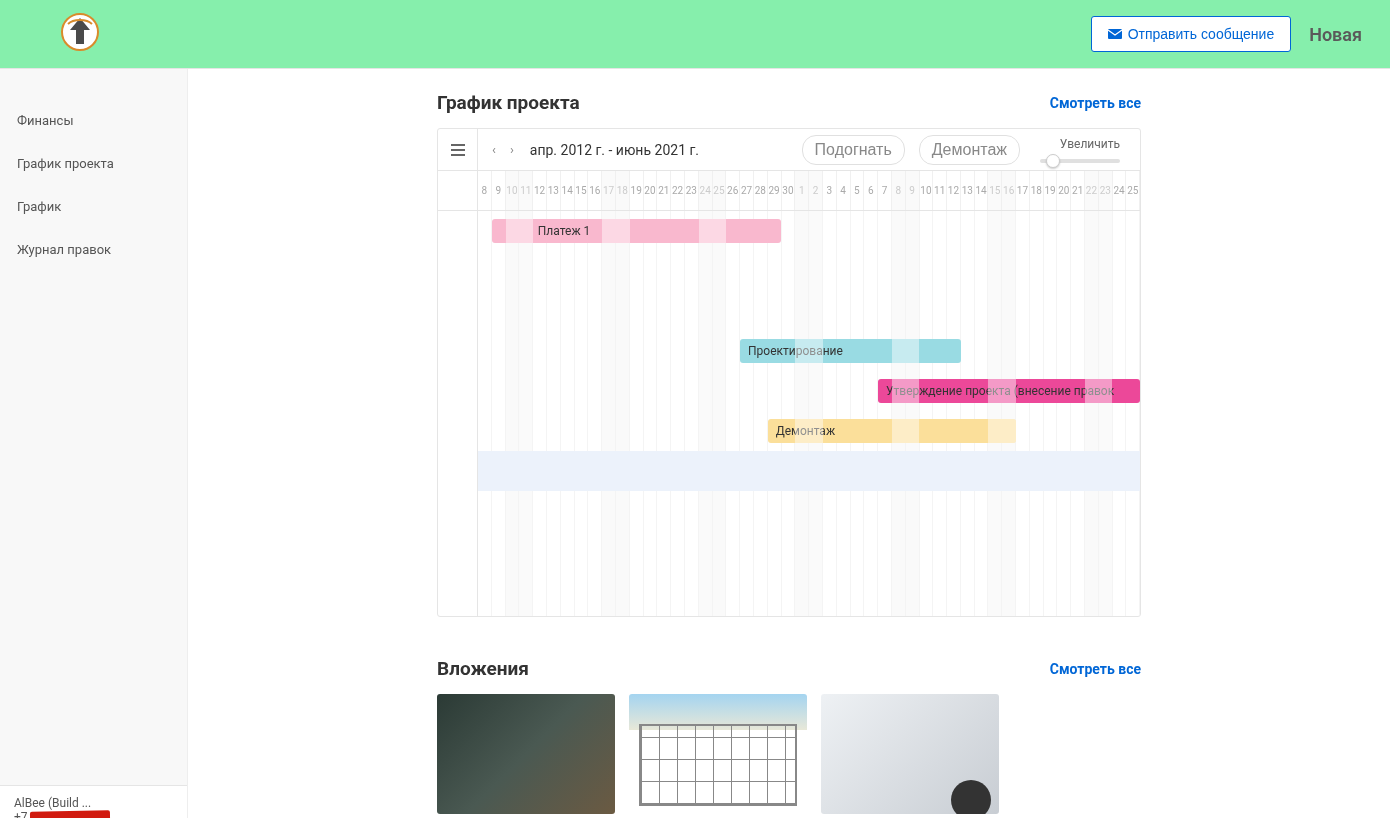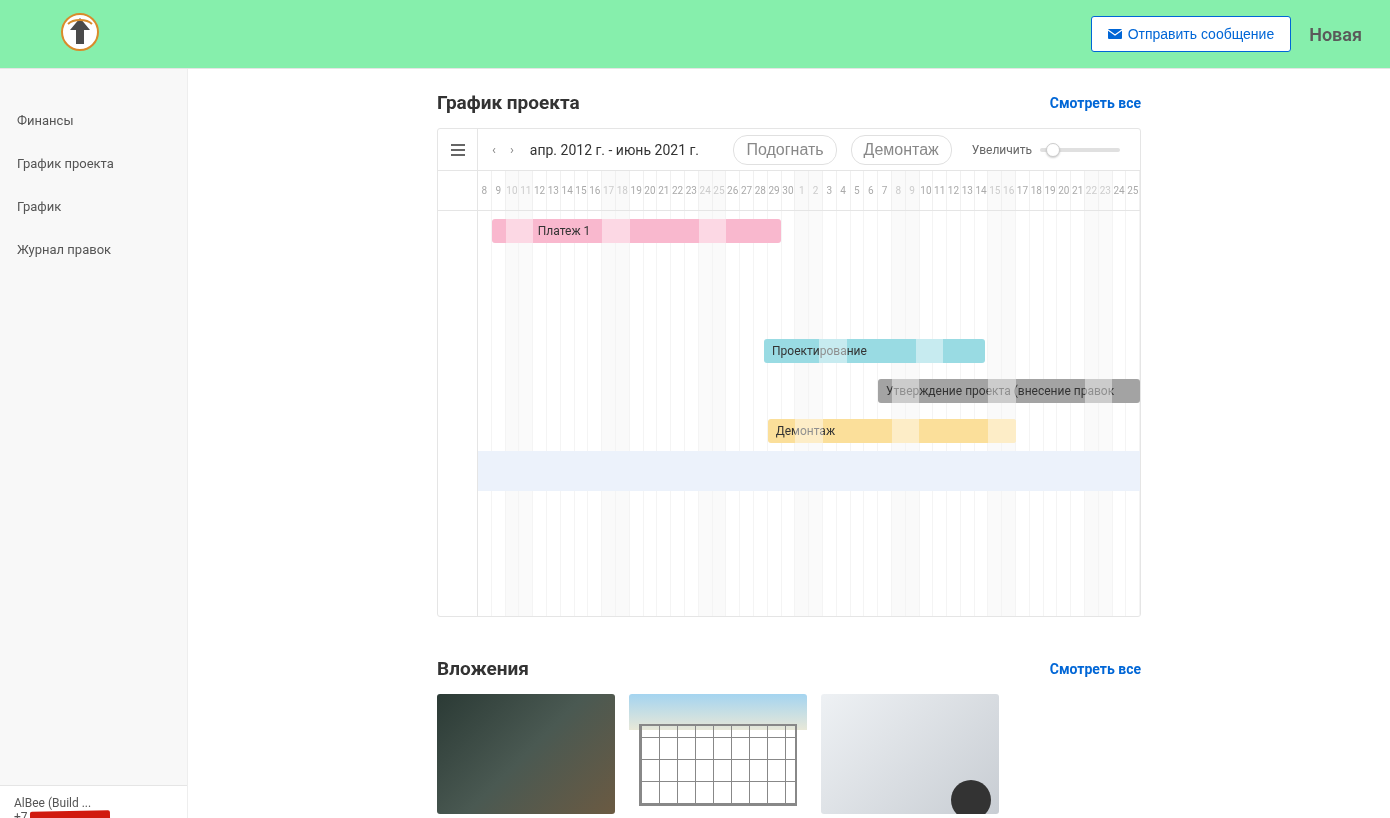--- a/index.html
+++ b/index.html
@@ -23,39 +23,39 @@
 .section-title { font-size: 19px; font-weight: 700; color: #333; }
 .link { color: #0066d6; font-size: 14px; font-weight: 700; cursor: pointer; }
 .gantt-wrap { border: 1px solid #e5e5e5; border-radius: 3px; background: #fff; overflow: hidden; }
 .gantt-toolbar { display: flex; align-items: center; height: 42px; border-bottom: 1px solid #e5e5e5; }
 .toolbar-cell { display: flex; align-items: center; justify-content: center; height: 100%; border-right: 1px solid #e5e5e5; padding: 0 10px; }
 .toolbar-cell.list-icon { width: 40px; flex-shrink:0;}
 .toolbar-cell.nav { flex: 1; justify-content: flex-start; gap: 6px; border-right:none;}
 .chev { color: #888; cursor: pointer; padding: 4px; font-size: 13px; }
 .range-label { font-size: 14px; color: #333; margin-left: 6px; }
 .pill { border: 1px solid #e0e0e0; background: #fff; color: #888; padding: 5px 12px; border-radius: 14px; font-size: 16px; cursor: pointer; margin: 0 4px; }
-.zoom-group { display:flex; align-items:center; gap:8px; padding:0 10px;}
+.zoom-group { display:flex; align-items:flex-end; gap:8px; padding:0 10px;flex-direction:column;}
 .zoom-label { font-size: 12px; color: #666; }
 .slider { width: 80px; height: 4px; background: #e0e0e0; border-radius: 2px; position: relative; }
 .slider-thumb { width: 14px; height: 14px; background: #fff; border: 1px solid #ccc; border-radius: 50%; position: absolute; top: -5px; left: 6px; box-shadow: 0 1px 2px rgba(0,0,0,0.2); }
 .gantt-scale { display: flex; height: 40px; border-bottom: 1px solid #e5e5e5; overflow:hidden;}
 .gantt-scale .col0 { width: 40px; flex-shrink:0; border-right: 1px solid #e5e5e5;}
 .scale-days { display:flex; flex:1;}
 .scale-day { flex: 1 0 0; border-right: 1px solid #f0f0f0; display:flex; align-items:center; justify-content:center; font-size: 10px; color: #aaa; min-width:0; }
 .scale-day.wknd { background: #fafafa; color:#ccc;}
 .gantt-body { position: relative; height: 405px; display: flex; }
 .gantt-body .col0 { width: 40px; flex-shrink:0; border-right: 1px solid #e5e5e5;}
 .grid-cols { position: absolute; left:40px; top:0; right:0; bottom:0; display:flex; }
 .grid-col { flex:1 0 0; border-right: 1px solid #f4f4f4; min-width:0;}
 .grid-col.wknd { background:#fafafa;}
 .bars { position:absolute; left:40px; top:0; right:0; bottom:0; }
 .bar { position:absolute; height:24px; border-radius:3px; display:flex; align-items:center; padding:0 8px; font-size:12px; color:#333; overflow:hidden; white-space:nowrap;}
 .bar.pink { background:#f9b8ce;padding-left:46px; }
 .bar.cyan { background:#99dbe3; }
-.bar.purple { background:#a3a3a3;text-align:right; }
+.bar.purple { background:#ec4899;text-align:right; }
 .bar.yellow { background:#fbdf9a; }
 .bar-seg { position:absolute; top:0; bottom:0; background:rgba(255,255,255,0.45);}
 .row-highlight { position:absolute; left:0; right:0; height:40px; background:#ecf2fb; }
 .attachments { display:flex; gap:14px; }
 .attach { width:178px; height:120px; border-radius:3px; background:#ddd; position:relative; overflow:hidden; cursor:pointer;}
 .attach.a1 { background: linear-gradient(135deg,#2b3a35 0%,#4a5952 50%,#6b5a42 100%); }
 .attach.a2 { background: linear-gradient(180deg,#a4d4f0 0%, #e8e8d8 30%, #fff 30%); }
 .attach.a3 { background: linear-gradient(135deg,#eef1f4 0%, #c8cdd3 100%); }
 .a2::after{content:"";position:absolute;left:10px;right:10px;top:30px;bottom:8px;border:2px solid #888;background:repeating-linear-gradient(90deg,#888 0,#888 1px,transparent 1px,transparent 18px),repeating-linear-gradient(0deg,#888 0,#888 1px,transparent 1px,transparent 22px);}
 .a3::after{content:"";position:absolute;right:8px;bottom:-6px;width:40px;height:40px;border-radius:50%;background:#333;}
@@ -235,21 +235,21 @@
               <div class="grid-col"></div>
               <div class="grid-col"></div>
               <div class="grid-col wknd"></div>
               <div class="grid-col wknd"></div>
               <div class="grid-col"></div>
               <div class="grid-col"></div>
             </div>
           <div class="bars" id="bars">
               <div class="row-highlight" style="top: 240px;"></div>
               <div class="bar pink" style="top: 8px; left: 2.08333%; width: 43.75%;">Платеж 1<div class="bar-seg" style="left: 4.7619%; width: 4.7619%;"></div><div class="bar-seg" style="left: 9.52381%; width: 4.7619%;"></div><div class="bar-seg" style="left: 38.0952%; width: 4.7619%;"></div><div class="bar-seg" style="left: 42.8571%; width: 4.7619%;"></div><div class="bar-seg" style="left: 71.4286%; width: 4.7619%;"></div><div class="bar-seg" style="left: 76.1905%; width: 4.7619%;"></div></div>
-              <div class="bar cyan" style="top: 128px; left: 39.5833%; width: 33.3333%; margin-left: 24px;">Проектирование<div class="bar-seg" style="left: 25%; width: 6.25%;"></div><div class="bar-seg" style="left: 31.25%; width: 6.25%;"></div><div class="bar-seg" style="left: 68.75%; width: 6.25%;"></div><div class="bar-seg" style="left: 75%; width: 6.25%;"></div></div>
+              <div class="bar cyan" style="top: 128px; left: 39.5833%; width: 33.3333%;">Проектирование<div class="bar-seg" style="left: 25%; width: 6.25%;"></div><div class="bar-seg" style="left: 31.25%; width: 6.25%;"></div><div class="bar-seg" style="left: 68.75%; width: 6.25%;"></div><div class="bar-seg" style="left: 75%; width: 6.25%;"></div></div>
               <div class="bar purple" style="top: 168px; left: 60.4167%; width: 39.5833%;">Утверждение проекта (внесение правок<div class="bar-seg" style="left: 5.26316%; width: 5.26316%;"></div><div class="bar-seg" style="left: 10.5263%; width: 5.26316%;"></div><div class="bar-seg" style="left: 42.1053%; width: 5.26316%;"></div><div class="bar-seg" style="left: 47.3684%; width: 5.26316%;"></div><div class="bar-seg" style="left: 78.9474%; width: 5.26316%;"></div><div class="bar-seg" style="left: 84.2105%; width: 5.26316%;"></div></div>
               <div class="bar yellow" style="top: 208px; left: 43.75%; width: 37.5%;">Демонтаж<div class="bar-seg" style="left: 11.1111%; width: 5.55556%;"></div><div class="bar-seg" style="left: 16.6667%; width: 5.55556%;"></div><div class="bar-seg" style="left: 50%; width: 5.55556%;"></div><div class="bar-seg" style="left: 55.5556%; width: 5.55556%;"></div><div class="bar-seg" style="left: 88.8889%; width: 5.55556%;"></div><div class="bar-seg" style="left: 94.4444%; width: 5.55556%;"></div></div>
             </div>
         </div>
       </div>
     </div>
 
     <div class="section">
       <div class="section-header" style="margin-top:40px;">
         <h2 class="section-title">Вложения</h2>

